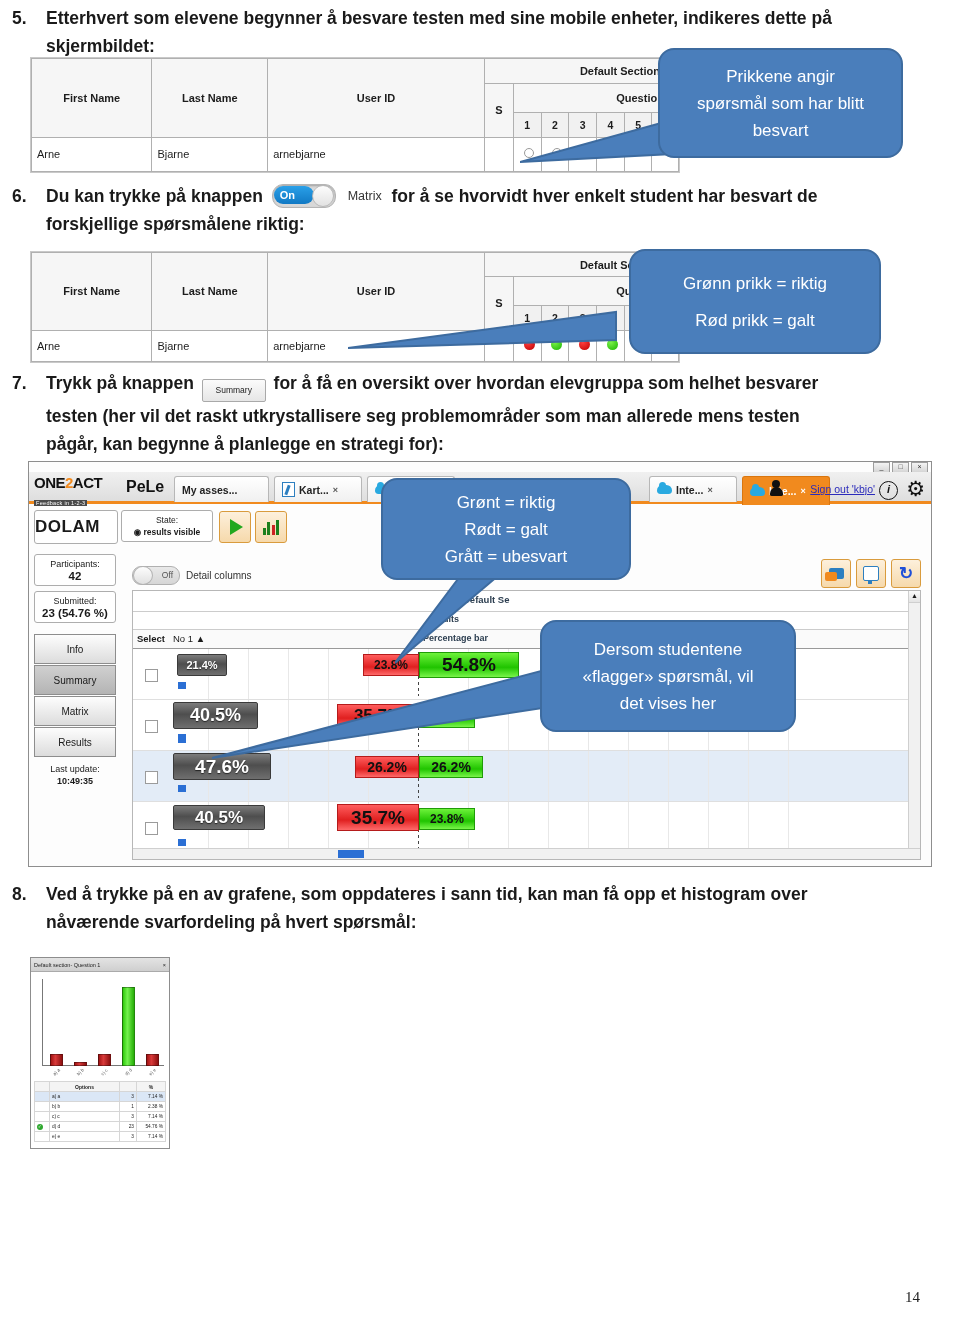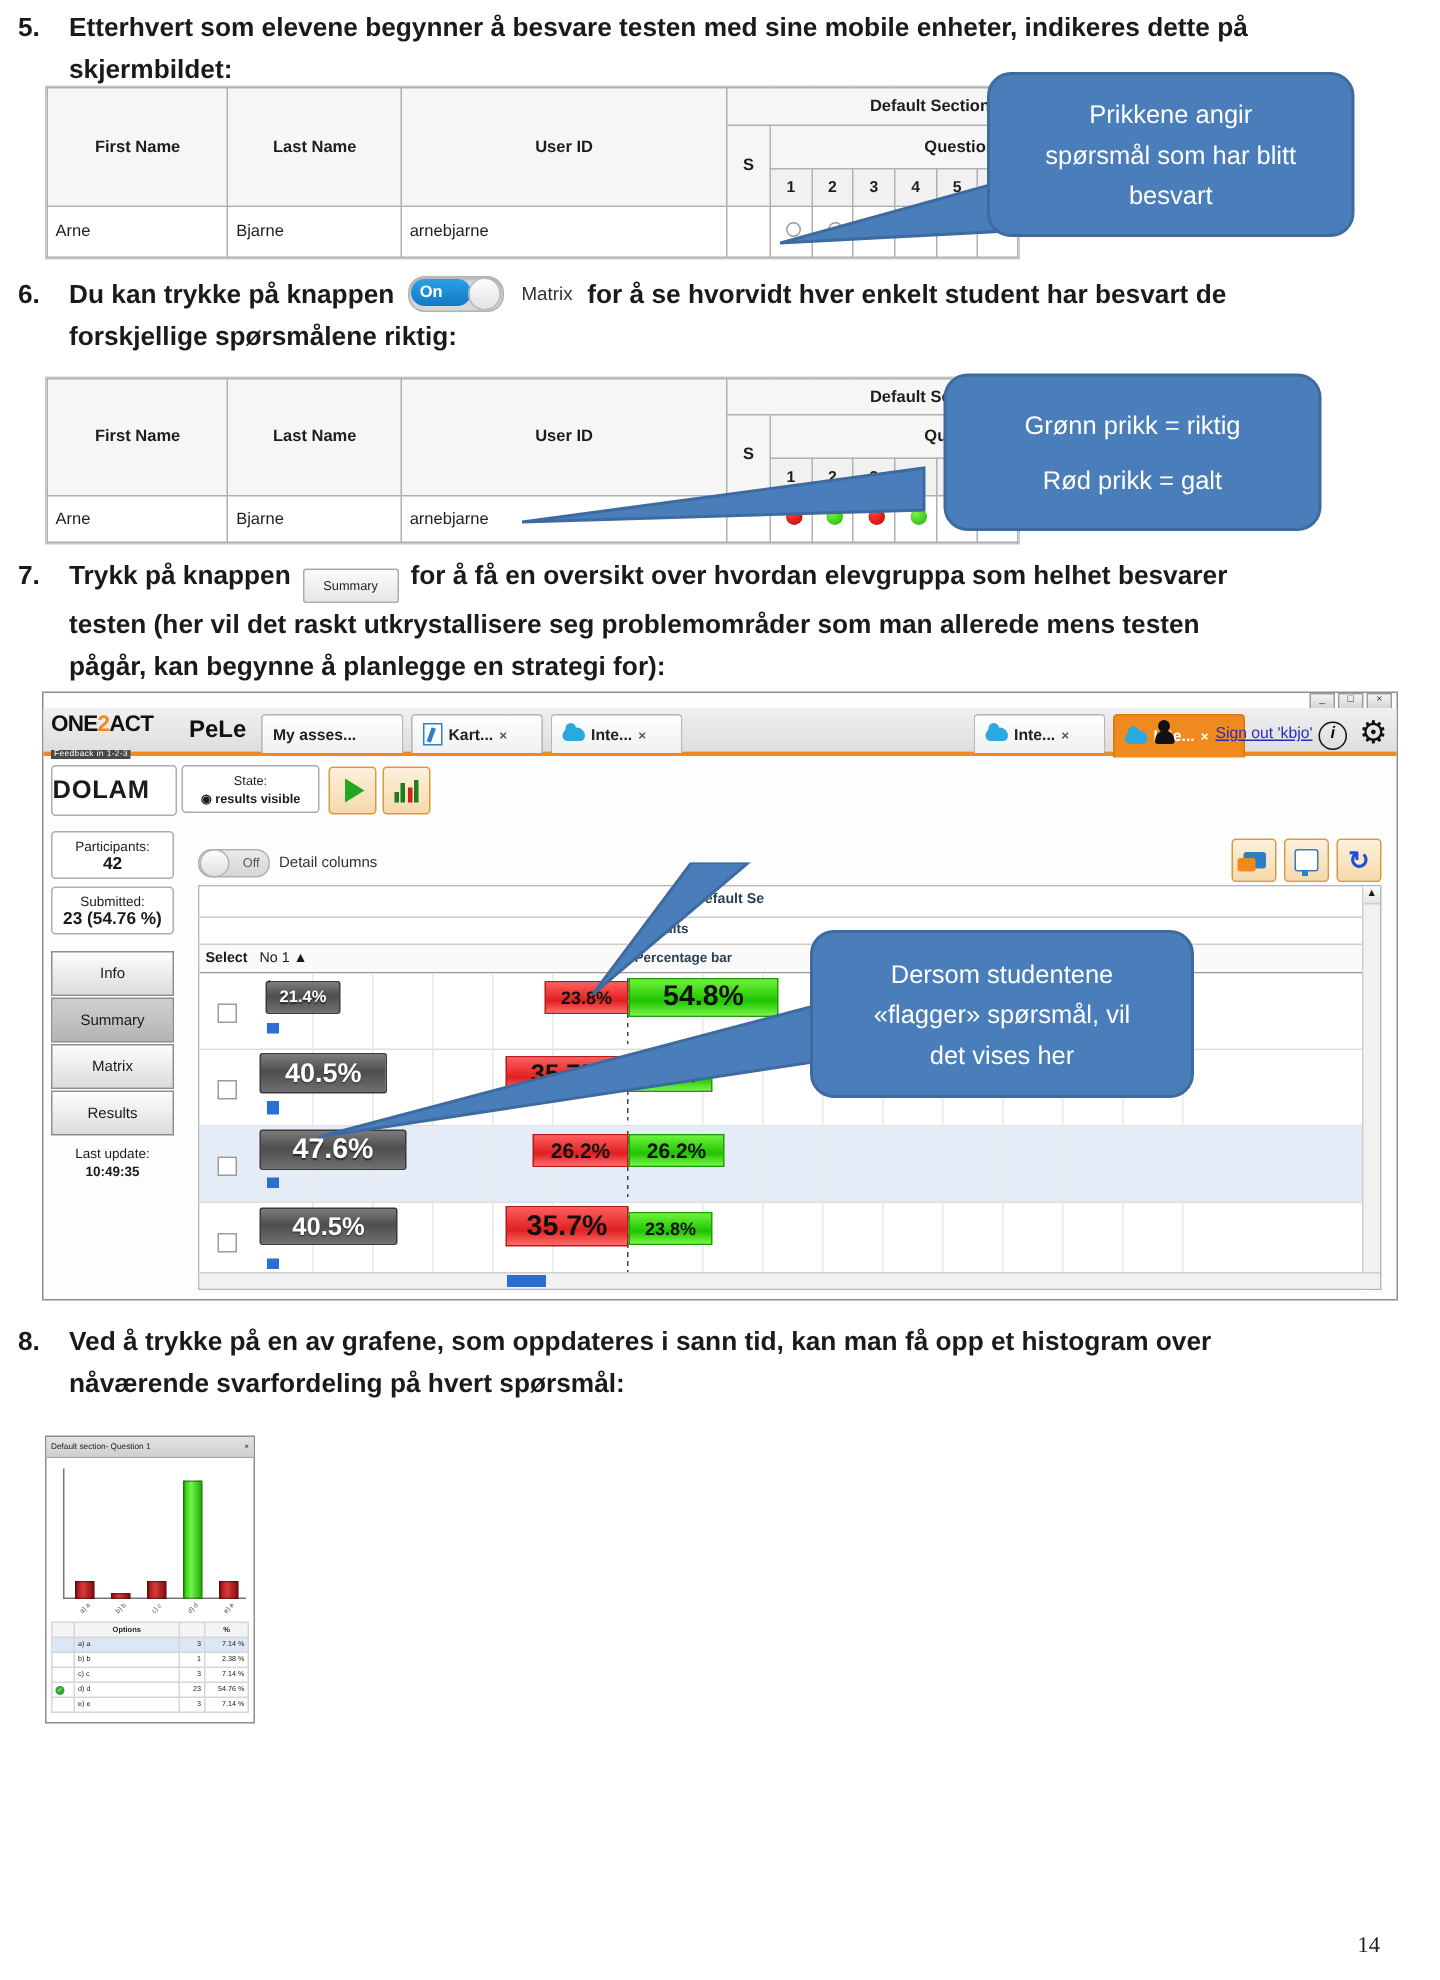--- a/index.html
+++ b/index.html
@@ -564,20 +564,25 @@
       </div>
       <div class="hscroll">
         <div class="thumb"></div>
       </div>
     </div>
   </div>
 
   <svg class="tail" style="left:395px;top:575px;width:130px;height:90px;">
     <polygon points="0,88 66,0 104,0" fill="#4a7ebb" stroke="#3d6b9f" stroke-width="2"></polygon>
   </svg>
+  <div class="callout" style="left:381px;top:478px;width:250px;height:102px;">
+    <div class="ln">Grønt = riktig</div>
+    <div class="ln">Rødt = galt</div>
+    <div class="ln">Grått = ubesvart</div>
+  </div>
 
   <svg class="tail" style="left:212px;top:655px;width:400px;height:110px;">
     <polygon points="0,103 390,0 390,44" fill="#4a7ebb" stroke="#3d6b9f" stroke-width="2"></polygon>
   </svg>
   <div class="callout" style="left:540px;top:620px;width:256px;height:112px;">
     <div class="ln">Dersom studentene</div>
     <div class="ln">«flagger» spørsmål, vil</div>
     <div class="ln">det vises her</div>
   </div>
 

